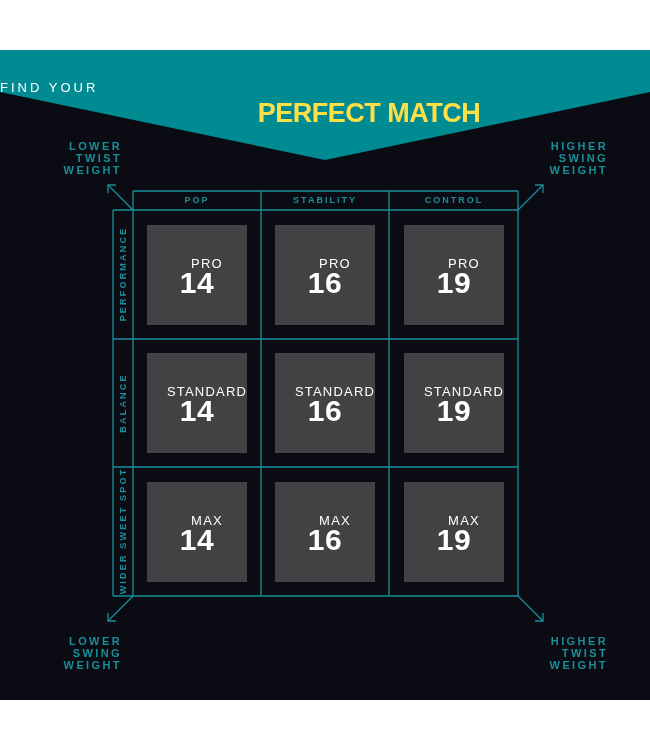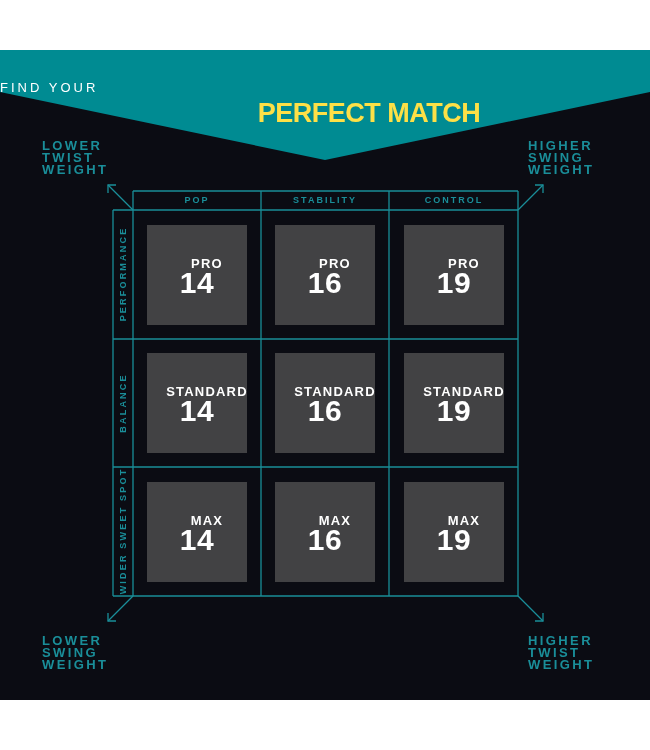--- a/index.html
+++ b/index.html
@@ -4,31 +4,31 @@
   <style>
     html, body { margin:0; padding:0; }
     body { width:650px; height:750px; background:#ffffff; position:relative; overflow:hidden;
            font-family:"Liberation Sans", "DejaVu Sans", sans-serif; }
     .panel { position:absolute; left:0; top:50px; width:650px; height:650px; background:#0b0c13; overflow:hidden; }
     .banner { position:absolute; left:0; top:0; width:650px; height:110px; }
     .title-small { position:absolute; top:30px; width:100%; text-align:left; color:#ffffff;
                    font-size:13px; letter-spacing:3px; font-weight:normal; }
     .title-big { position:absolute; top:48px; width:100%; text-align:center; color:#fde047;
                  font-size:27px; font-weight:bold; letter-spacing:-0.5px;margin-left:44px; }
-    .corner { position:absolute; color:#1a8e99; font-size:13px; font-weight:bold; letter-spacing:2.4px;
-              line-height:12px; text-align:left; width:80px; }
+    .corner { position:absolute; color:#1a8e99; font-size:11px; font-weight:bold; letter-spacing:2.4px;
+              line-height:12px; text-align:right; width:80px; }
     .grid-svg { position:absolute; left:0; top:0; }
     .col-head { position:absolute; top:141px; height:35px; line-height:19px; color:#1a8e99; font-size:9px;
                 font-weight:bold; letter-spacing:2px; text-align:center; width:128px; }
     .row-head { position:absolute; color:#1a8e99; font-size:9px; font-weight:bold; letter-spacing:2.2px;
                 white-space:nowrap; transform:rotate(-90deg); transform-origin:center center;
                 text-align:center; width:128px; height:12px; line-height:12px; }
     .cell { position:absolute; width:100px; height:100px; background:#424244;
             display:flex; flex-direction:column; align-items:center; justify-content:center; }
-    .cell-tier { color:#ffffff; font-size:13px; font-weight:bold; letter-spacing:1.2px; line-height:15px;padding-left:20px; }
+    .cell-tier { color:#ffffff; font-size:13px; font-weight:normal; letter-spacing:1.2px; line-height:15px;padding-left:20px; }
     .cell-num { color:#ffffff; font-size:30px; font-weight:bold; line-height:24px; letter-spacing:0.5px; }
   </style>
 </head>
 <body>
 
 <div class="panel">
   <svg class="banner" width="650" height="110" viewBox="0 0 650 110">
     <polygon points="0,0 650,0 650,42 325,110 0,42" fill="#008b92"></polygon>
   </svg>
   <div class="title-small">FIND YOUR</div>

